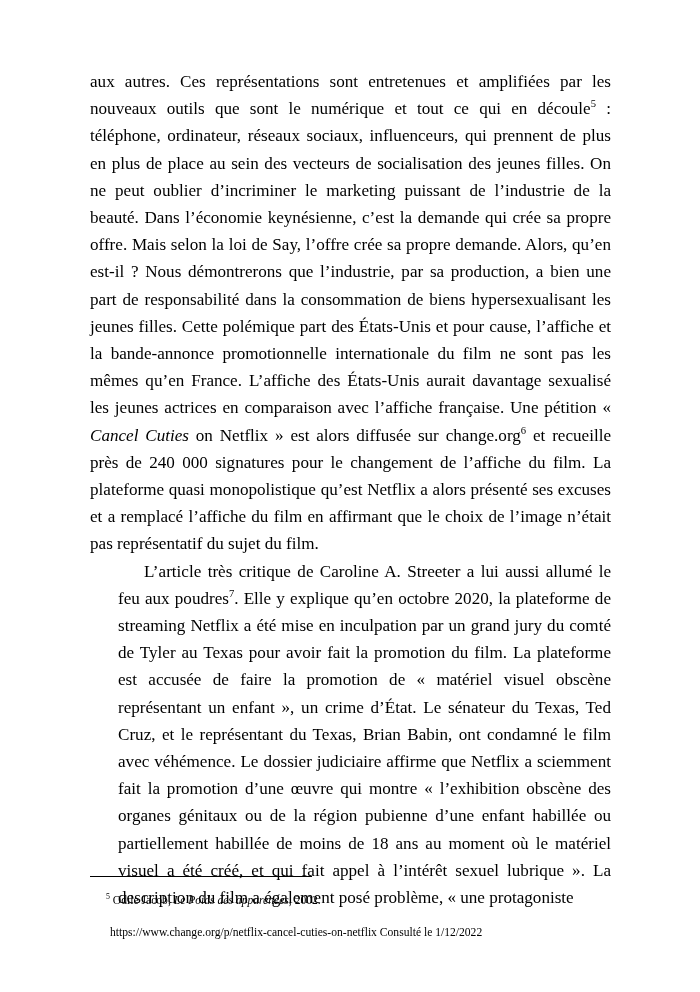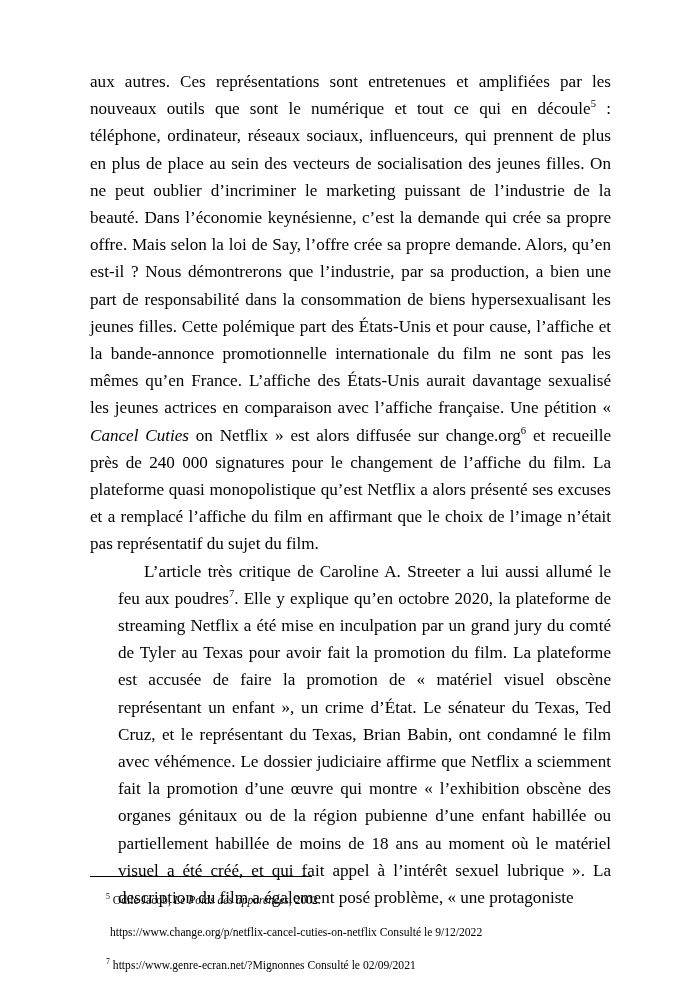--- a/index.html
+++ b/index.html
@@ -81,18 +81,17 @@
 
   <div class="body-text" id="body-text-column">
       <p><span>aux autres. Ces représentations sont entretenues et amplifiées par les nouveaux outils que sont le numérique et tout ce qui en découle</span><sup>5</sup><span> : téléphone, ordinateur, réseaux sociaux, influenceurs, qui prennent de plus en plus de place au sein des vecteurs de socialisation des jeunes filles. On ne peut oublier d’incriminer le marketing puissant de l’industrie de la beauté. Dans l’économie keynésienne, c’est la demande qui crée sa propre offre. Mais selon la loi de Say, l’offre crée sa propre demande. Alors, qu’en est-il ? Nous démontrerons que l’industrie, par sa production, a bien une part de responsabilité dans la consommation de biens hypersexualisant les jeunes filles. Cette polémique part des États-Unis et pour cause, l’affiche et la bande-annonce promotionnelle internationale du film ne sont pas les mêmes qu’en France. L’affiche des États-Unis aurait davantage sexualisé les jeunes actrices en comparaison avec l’affiche française. Une pétition « </span><i>Cancel Cuties</i><span> on Netflix » est alors diffusée sur change.org</span><sup>6</sup><span> et recueille près de 240 000 signatures pour le changement de l’affiche du film. La plateforme quasi monopolistique qu’est Netflix a alors présenté ses excuses et a remplacé l’affiche du film en affirmant que le choix de l’image n’était pas représentatif du sujet du film.</span></p>
       <p class="indented"><span>L’article très critique de Caroline A. Streeter a lui aussi allumé le feu aux poudres</span><sup>7</sup><span>. Elle y explique qu’en octobre 2020, la plateforme de streaming Netflix a été mise en inculpation par un grand jury du comté de Tyler au Texas pour avoir fait la promotion du film. La plateforme est accusée de faire la promotion de « matériel visuel obscène représentant un enfant », un crime d’État. Le sénateur du Texas, Ted Cruz, et le représentant du Texas, Brian Babin, ont condamné le film avec véhémence. Le dossier judiciaire affirme que Netflix a sciemment fait la promotion d’une œuvre qui montre « l’exhibition obscène des organes génitaux ou de la région pubienne d’une enfant habillée ou partiellement habillée de moins de 18 ans au moment où le matériel visuel a été créé, et qui fait appel à l’intérêt sexuel lubrique ». La description du film a également posé problème, « une protagoniste</span></p>
     </div>
 
   <div class="footnote-area">
     <div class="footnote-rule"></div>
     <div id="footnote-list">
         <p class="footnote"><sup>5</sup><span> Odile Jacob, </span><i>Le Poids des apparences</i><span>, 2002.</span></p>
-        <p class="footnote"><span class="fn-indent"></span><span class="fn-url">https://www.change.org/p/netflix-cancel-cuties-on-netflix</span><span> Consulté le 9/12/2022</span></p>
-        <p class="footnote"><sup>7</sup><span> </span><span class="fn-url">https://www.genre-ecran.net/?Mignonnes</span><span> Consulté le 02/09/2021</span></p>
+        <p class="footnote"><span class="fn-indent"></span><span class="fn-url">https://www.change.org/p/netflix-cancel-cuties-on-netflix</span><span> Consulté le 1/12/2022</span></p>
       </div>
   </div>
 
 </div>
 
 </body></html>

